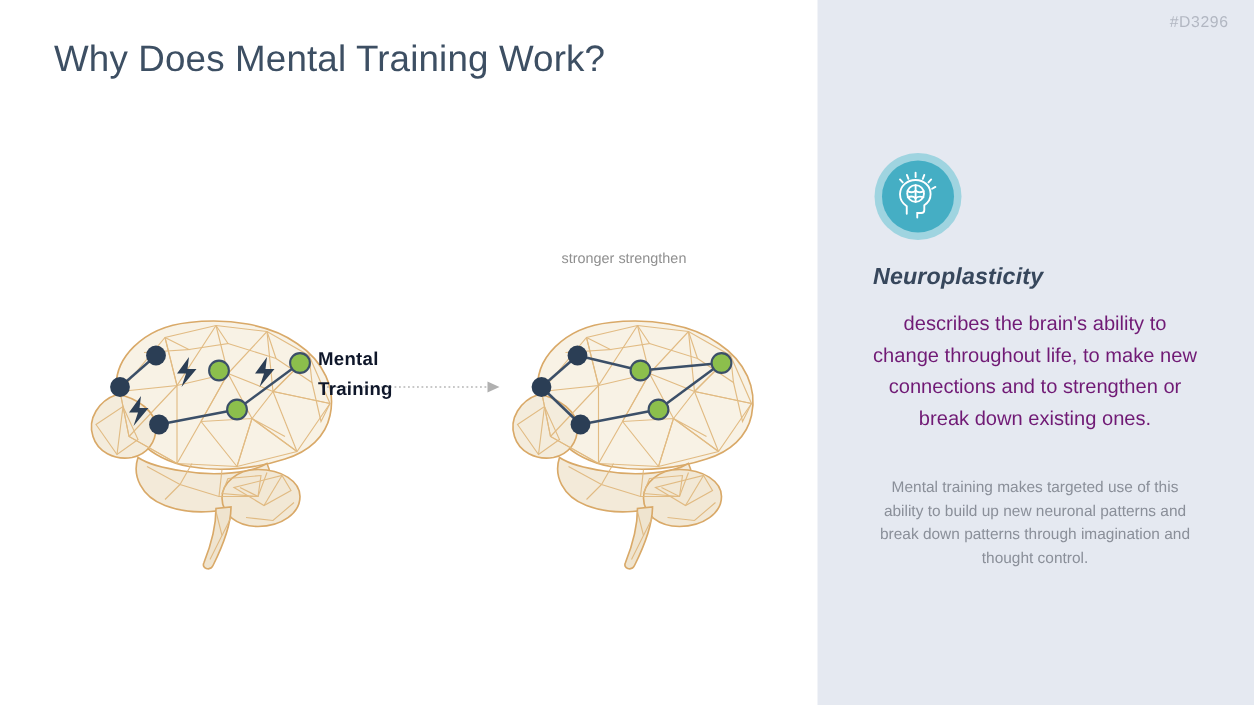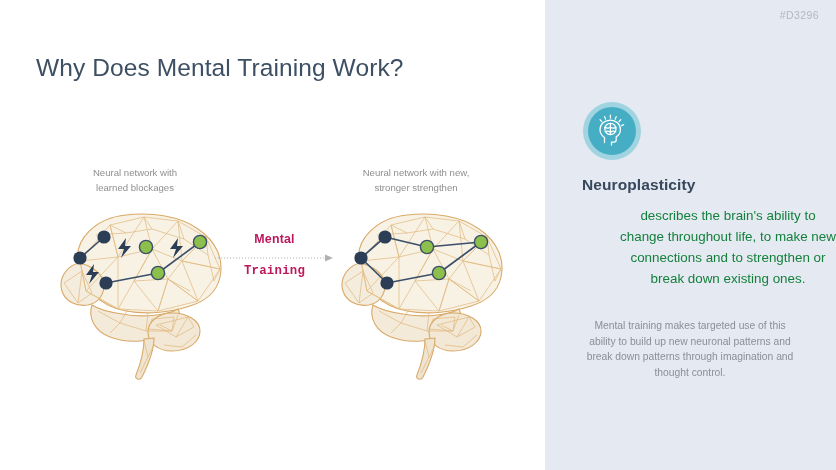--- a/index.html
+++ b/index.html
@@ -14,21 +14,21 @@
     width: 836px; height: 470px;
     background: #ffffff;
   }
 
   
   #main { position: absolute; left: 0; top: 0; width: 545px; height: 470px; }
 
   #page-title {
     position: absolute; left: 36px; top: 26px;
     font-size: 24.5px; font-weight: 400; color: #3d4f63;
-    letter-spacing: .1px; white-space: nowrap; margin-top: 28px;
+    letter-spacing: .1px; white-space: nowrap;
   }
   #page-subtitle {
     position: absolute; left: 36px; top: 64px;
     font-size: 15px; font-weight: 400; color: #9a9a9a;
     white-space: nowrap;
   }
 
   
   .brain-caption {
     position: absolute; text-align: center;
@@ -40,67 +40,62 @@
 
   
   .brain-fig { position: absolute; width: 185px; height: 180px; }
   #brain-left  { left: 48px;  top: 205px; }
   #brain-right { left: 329px; top: 205px; }
   .brain-fig svg { display: block; width: 185px; height: 180px; }
 
   
   #transition { position: absolute; left: 212px; top: 228px; width: 125px; height: 62px; }
   .transition-word {
-    position: absolute; width: 125px; text-align: center;
-    font-size: 12.4px; font-weight: 700; color: #be185d;
+    position: absolute; width: 125px; text-align: left;
+    font-size: 12.4px; font-weight: 700; color: #0f172a;
     letter-spacing: .2px;
   }
   #transition-word-1 { top: 4px; }
-  #transition-word-2 { top: 36px; font-family: Liberation Mono, monospace; }
+  #transition-word-2 { top: 24px; }
   #transition-arrow  { position: absolute; left: 3px; top: 24px; width: 120px; height: 12px; }
 
   
   #side-panel {
     position: absolute; left: 545px; top: 0; width: 291px; height: 470px;
     background: #e5e9f1;
     text-align: center;
   }
   #slide-id {
     position: absolute; right: 17px; top: 9px;
     font-size: 10.5px; color: #b2b7c2; letter-spacing: .4px;
   }
   #panel-icon { position: absolute; left: 37px; top: 101px; width: 60px; height: 60px; }
   #panel-heading {
     position: absolute; left: 37px; top: 176px;
-    font-size: 15.5px; font-weight: 700; color: #37475c; letter-spacing: .1px;
+    font-size: 15.5px; font-weight: 700; color: #37475c; letter-spacing: .1px; font-style: italic;
   }
   #panel-body {
     position: absolute; left: 37px; top: 205px; width: 216px;
-    font-size: 13.4px; color: #15803d; line-height: 21px; margin-left: 38px;
+    font-size: 13.4px; color: #701a75; line-height: 21px;
   }
   #panel-note {
     position: absolute; left: 37px; top: 318px; width: 216px;
     font-size: 10.3px; color: #8a8f99; line-height: 15.5px;
   }
 </style>
 </head>
 <body>
 
 <div id="slide">
 
   <div id="main">
 
     <div id="page-title">Why Does Mental Training Work?</div>
 
-    <div class="brain-caption" id="caption-left">
-      <div>Neural network with</div>
-      <div>learned blockages</div>
-    </div>
     <div class="brain-caption" id="caption-right">
-      <div>Neural network with new,</div>
       <div>stronger strengthen</div>
     </div>
 
     <div class="brain-fig" id="brain-left">
       <svg viewBox="0 0 185 180" xmlns="http://www.w3.org/2000/svg">
         <defs>
           <g id="brainShape">
 
             <path d="M30 58 C26 34 48 13 78 10 C104 7 132 11 150 24
                      C168 36 176 54 172 72 C169 86 158 96 142 101

